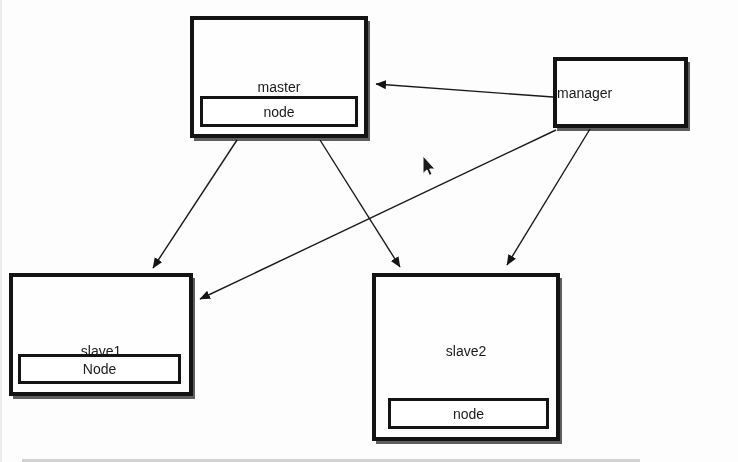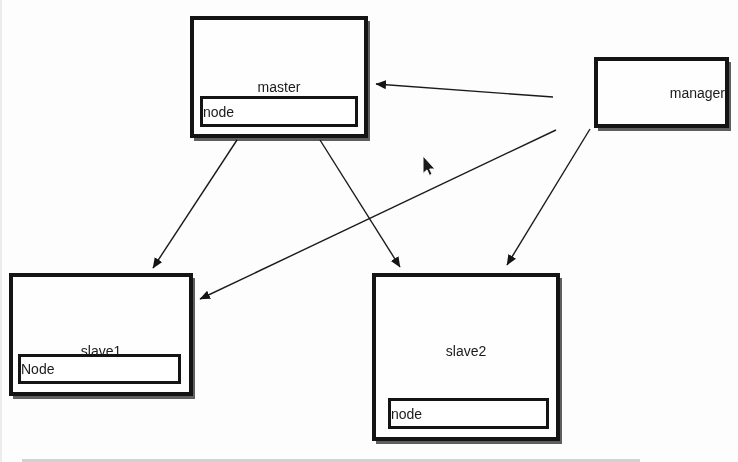--- a/index.html
+++ b/index.html
@@ -37,29 +37,30 @@
     line-height: 18px;
     color: #1b1b1b;
   }
   .inner-box {
     position: absolute;
     border: 3px solid #141414;
     background: #ffffff;
     box-sizing: border-box;
     display: flex;
     align-items: center;
+    justify-content: center;
     font-size: 14px;
     color: #1b1b1b;
   }
   #master   { left: 190px; top: 16px;  width: 178px; height: 122px; }
   #master .main-label { top: 58px; }
   #master .inner-box  { left: 6px; right: 6px; bottom: 7px; height: 31px; }
 
   #manager  { left: 553px; top: 57px;  width: 135px; height: 71px;
-              display: flex; align-items: center; justify-content: flex-end; margin-left: 41px; }
+              display: flex; align-items: center; justify-content: flex-start; }
   #manager .manager-label { font-size: 14px; color: #1b1b1b; }
 
   #slave1   { left: 9px;   top: 273px; width: 184px; height: 123px; }
   #slave1 .main-label { top: 65px; }
   #slave1 .inner-box  { left: 5px; right: 8px; bottom: 8px; height: 30px; }
 
   #slave2   { left: 372px; top: 273px; width: 188px; height: 168px; }
   #slave2 .main-label { top: 65px; }
   #slave2 .inner-box  { left: 12px; right: 7px; bottom: 8px; height: 31px; }
 

